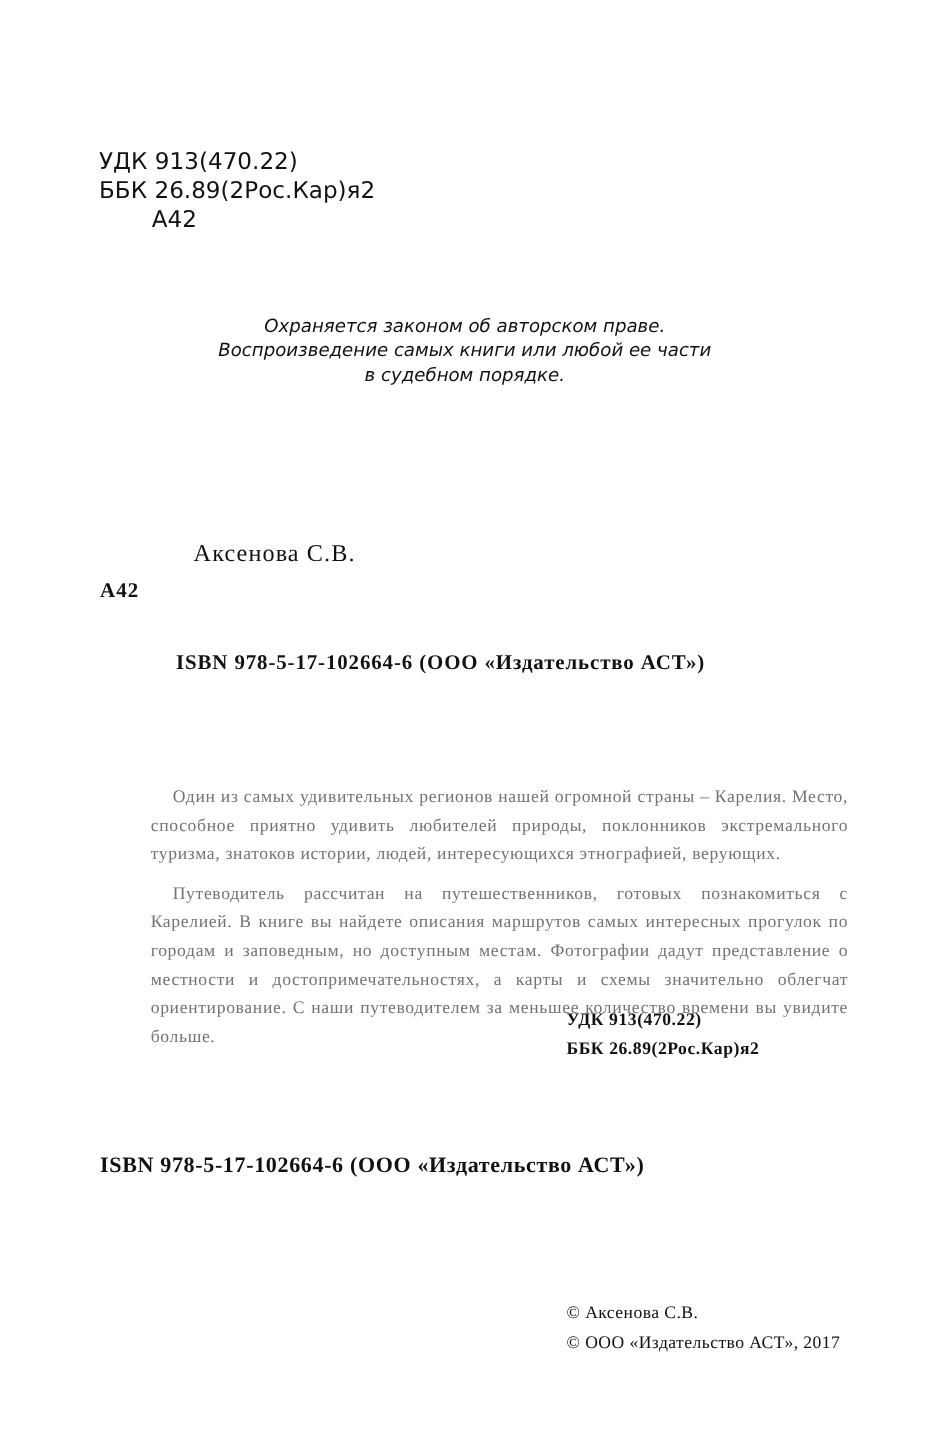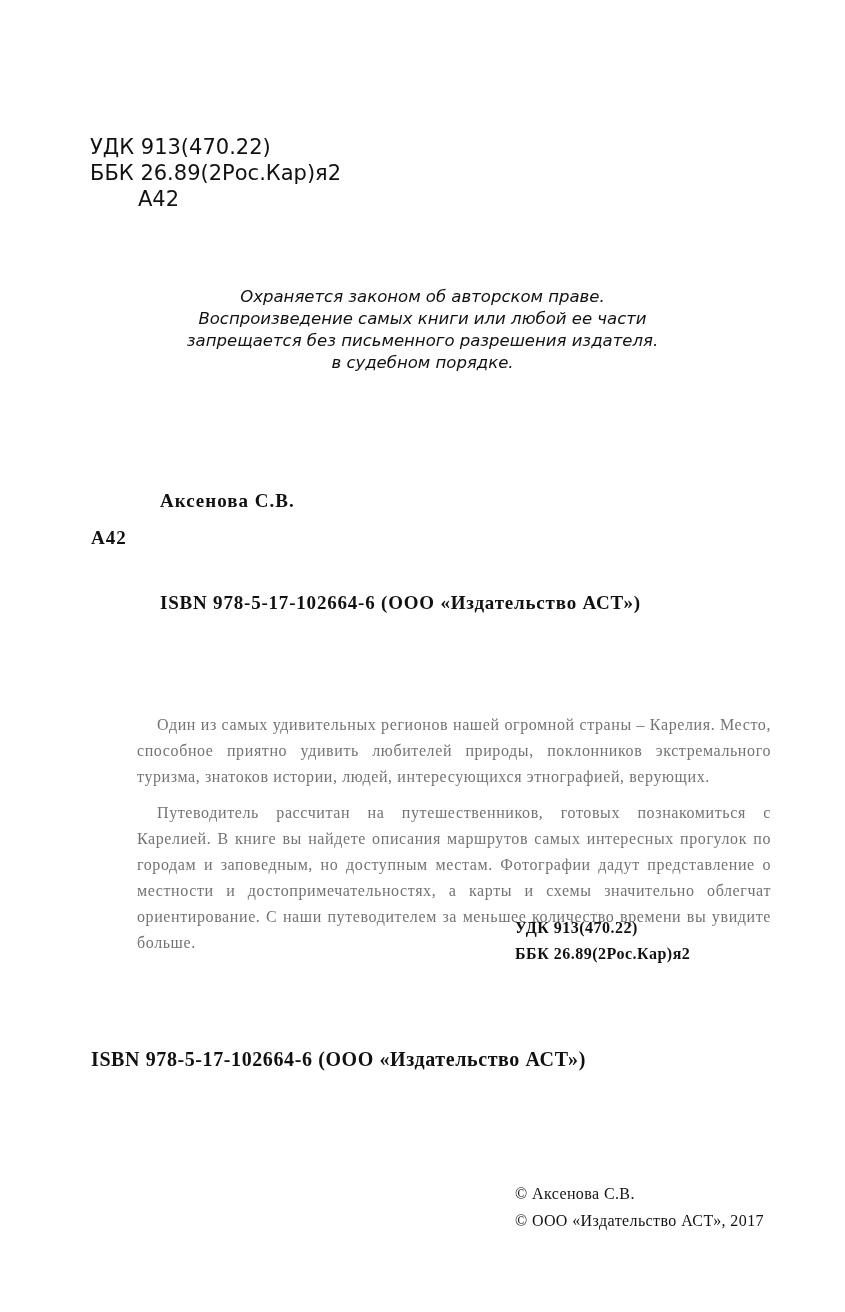--- a/index.html
+++ b/index.html
@@ -42,24 +42,24 @@
     font-family: "DejaVu Sans", sans-serif;
     font-size: 16.5px;
     line-height: 22px;
     color: #111;
     font-style: italic;
   }
 
   
   .biblio-author {
     position: absolute;
-    left: 160px;
+    left: 176px;
     top: 468px;
-    font-weight: bold;
-    font-size: 19px;
+    font-weight: normal;
+    font-size: 22px;
     letter-spacing: 1px;
     color: #111;
   }
   .biblio-code {
     position: absolute;
     left: 91px;
     top: 505px;
     font-weight: bold;
     font-size: 19px;
     letter-spacing: 1px;
@@ -143,21 +143,20 @@
 
   <div class="top-codes">
     <div>УДК 913(470.22)</div>
     <div>ББК 26.89(2Рос.Кар)я2</div>
     <div class="a42">А42</div>
   </div>
 
   <div class="notice">
     <div>Охраняется законом об авторском праве.</div>
     <div>Воспроизведение самых книги или любой ее части</div>
-    <div>запрещается без письменного разрешения издателя.</div>
     <div>в судебном порядке.</div>
   </div>
 
   <div class="biblio-author">Аксенова С.В.</div>
 
   <div class="biblio-code">А42</div>
 
 
   <div class="biblio-isbn">ISBN 978-5-17-102664-6 (ООО «Издательство АСТ»)</div>
 

